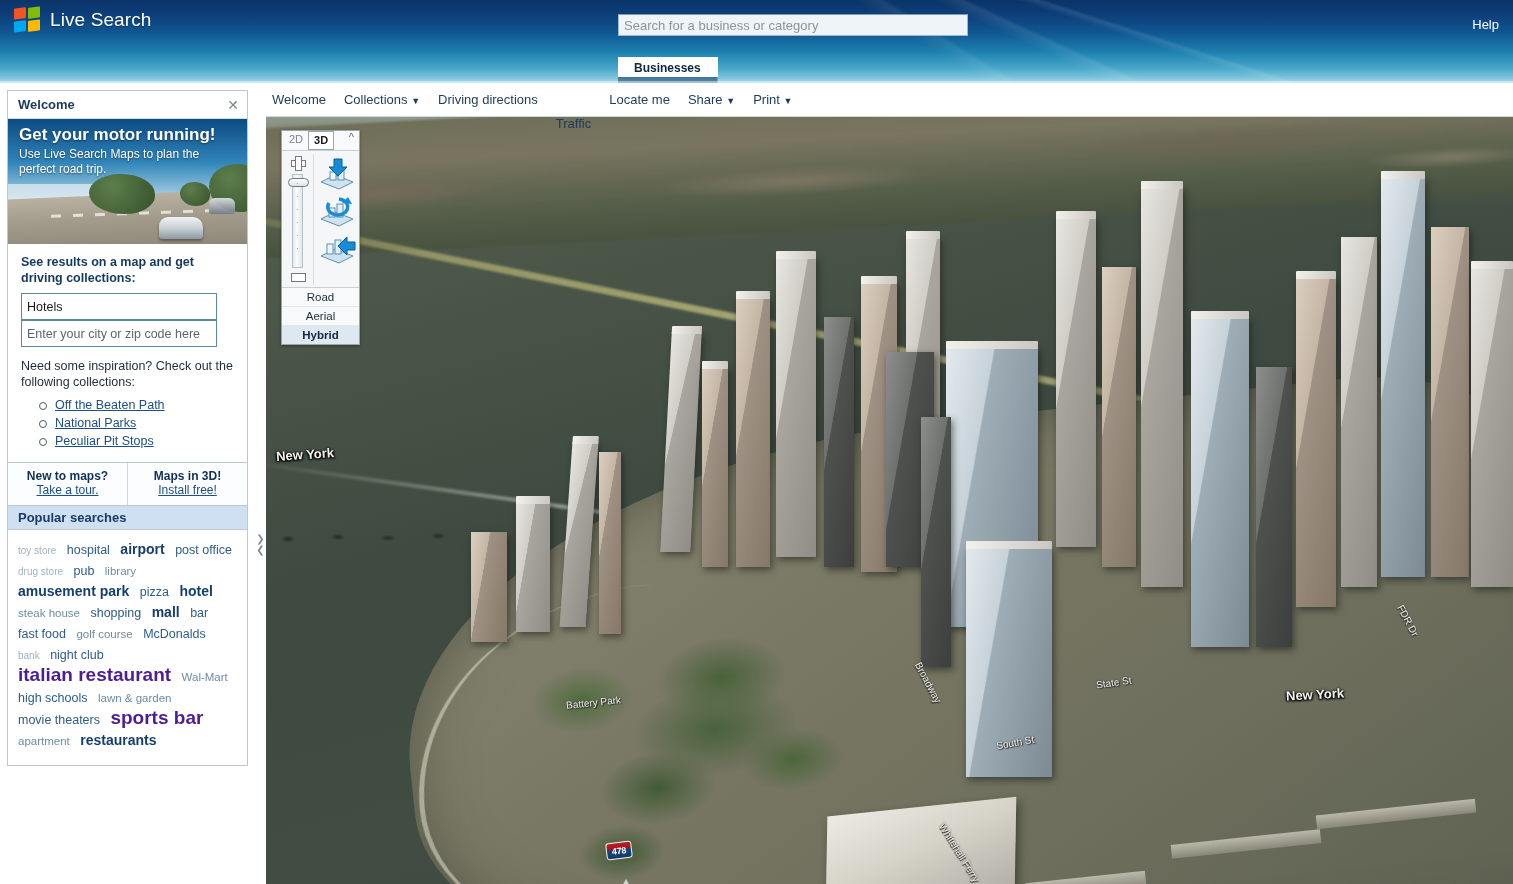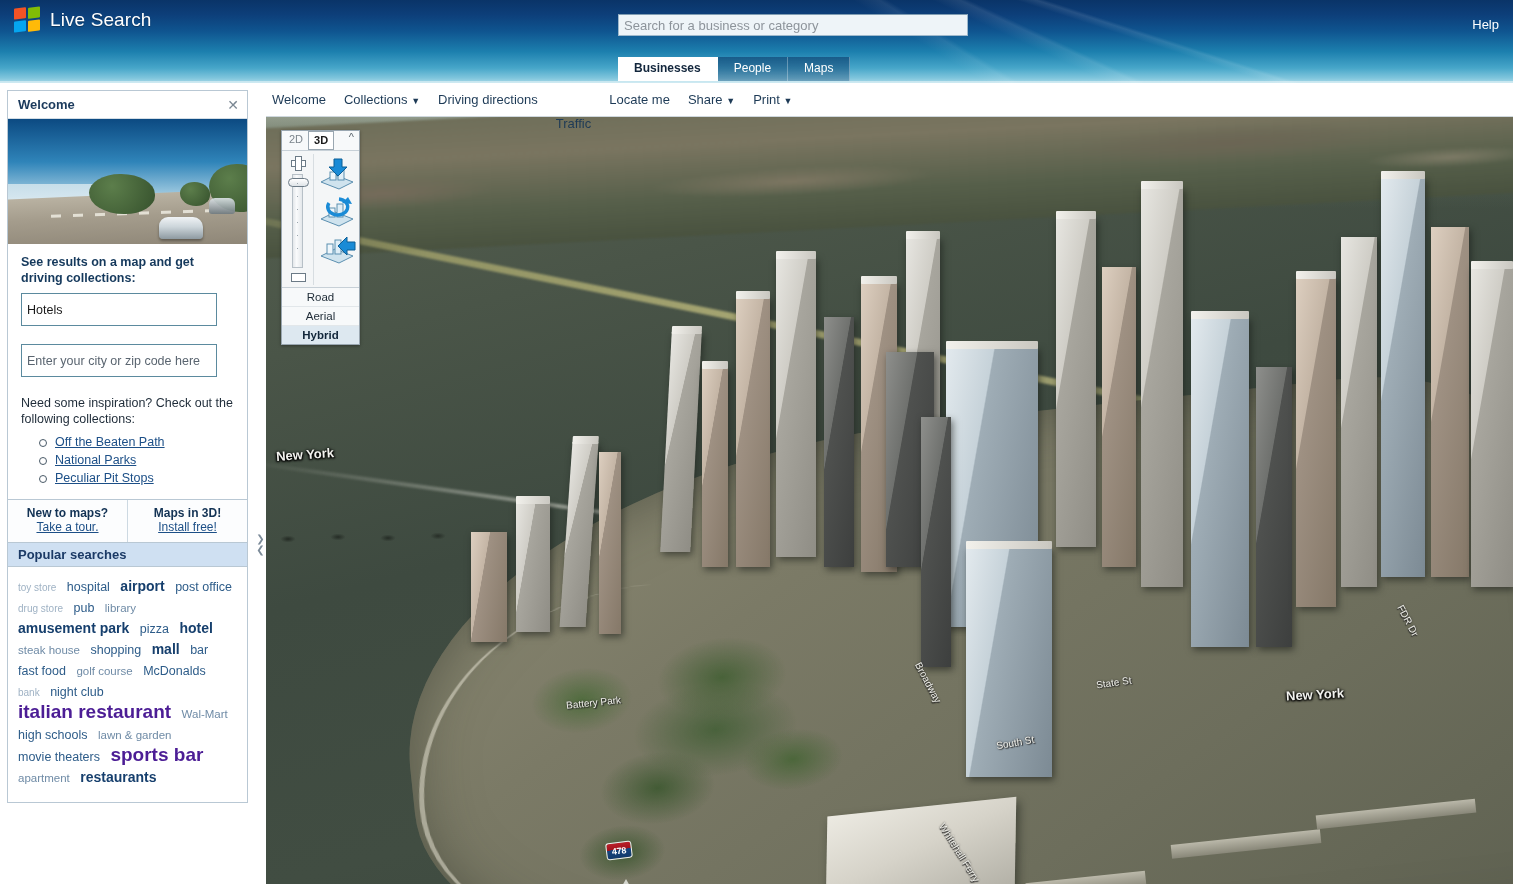--- a/index.html
+++ b/index.html
@@ -79,21 +79,21 @@
   .mag { width: 12px; height: 12px; position: relative; display: block; }
   .mag::before {
     content: ''; position: absolute; left: 1px; top: 0px;
     width: 7px; height: 7px; border: 1.6px solid #ffffff; border-radius: 50%;
   }
   .mag::after {
     content: ''; position: absolute; left: 7px; top: 7px;
     width: 5px; height: 1.8px; background: #ffffff;
     transform: rotate(45deg); transform-origin: left center;
   }
-  .tabs { position: absolute; left: 618px; top: 57px; display: flex; height: 24px; }
+  .tabs { position: absolute; left: 618px; top: 57px; display: flex; height: 24px; flex-direction: column; }
   .tab {
     padding: 2px 16px 0 16px; font-size: 12px; line-height: 18px;
     color: #ffffff; cursor: pointer;
     border-right: 1px solid rgba(255,255,255,0.30);
     background: linear-gradient(to bottom, rgba(10,52,100,0.55), rgba(10,52,100,0.30));
   }
   .tab.active {
     background: #ffffff; color: #12263c; font-weight: bold;
     border-right: 1px solid #ffffff;
   }
@@ -159,23 +159,23 @@
   .promo-p {
     font-size: 12px; color: #ffffff; line-height: 15px; margin-top: 2px;
     text-shadow: 0 1px 2px rgba(0,0,0,.5);
   }
   .panel-body { padding: 10px 10px 12px 13px; }
   .see-results {
     font-size: 12.5px; font-weight: bold; color: #15395c;
     line-height: 16px; margin-bottom: 7px;
   }
   .sb-input {
-    display: block; width: 196px; height: 33px;
+    display: block; width: 196px; height: 27px;
     border: 1px solid #5b8a9e; padding: 1px 5px; font-size: 12.5px;
-    color: #1a1a1a; outline: none; margin-bottom: 18px;
+    color: #1a1a1a; outline: none; margin-bottom: 0;
     font-family: "Liberation Sans", sans-serif; background: #ffffff;
   }
   .sb-input::placeholder { color: #5a6570; }
   .sb-go-wrap { position: relative; width: 196px; }
   .sb-go {
     position: absolute; right: 1px; top: 1px; width: 21px; height: 19px;
     background: linear-gradient(to bottom, #4d9ab8 0%, #21708f 50%, #1a6casdf 51%, #2e84a5 100%);
     display: flex; align-items: center; justify-content: center; cursor: pointer;
   }
   .inspiration {
@@ -454,20 +454,24 @@
       <div class="promo">
         <div class="promo-sky"></div>
         <div class="promo-sea"></div>
         <div class="promo-road"></div>
         <div class="promo-roadline"></div>
         <div class="promo-tree t1"></div>
         <div class="promo-tree t2"></div>
         <div class="promo-tree t3"></div>
         <div class="promo-car2"></div>
         <div class="promo-car"></div>
+        <div class="promo-text">
+          <div class="promo-h">Get your motor running!</div>
+          <div class="promo-p">Use Live Search Maps to plan the perfect road trip.</div>
+        </div>
       </div>
 
       <div class="panel-body">
         <div class="see-results">See results on a map and get driving collections:</div>
         <input class="sb-input" type="text" value="Hotels" style="">
         <div class="sb-go-wrap">
           <input class="sb-input" type="text" placeholder="Enter your city or zip code here" style="">
           <span class="sb-go">
             <span class="mag"></span>
           </span>

